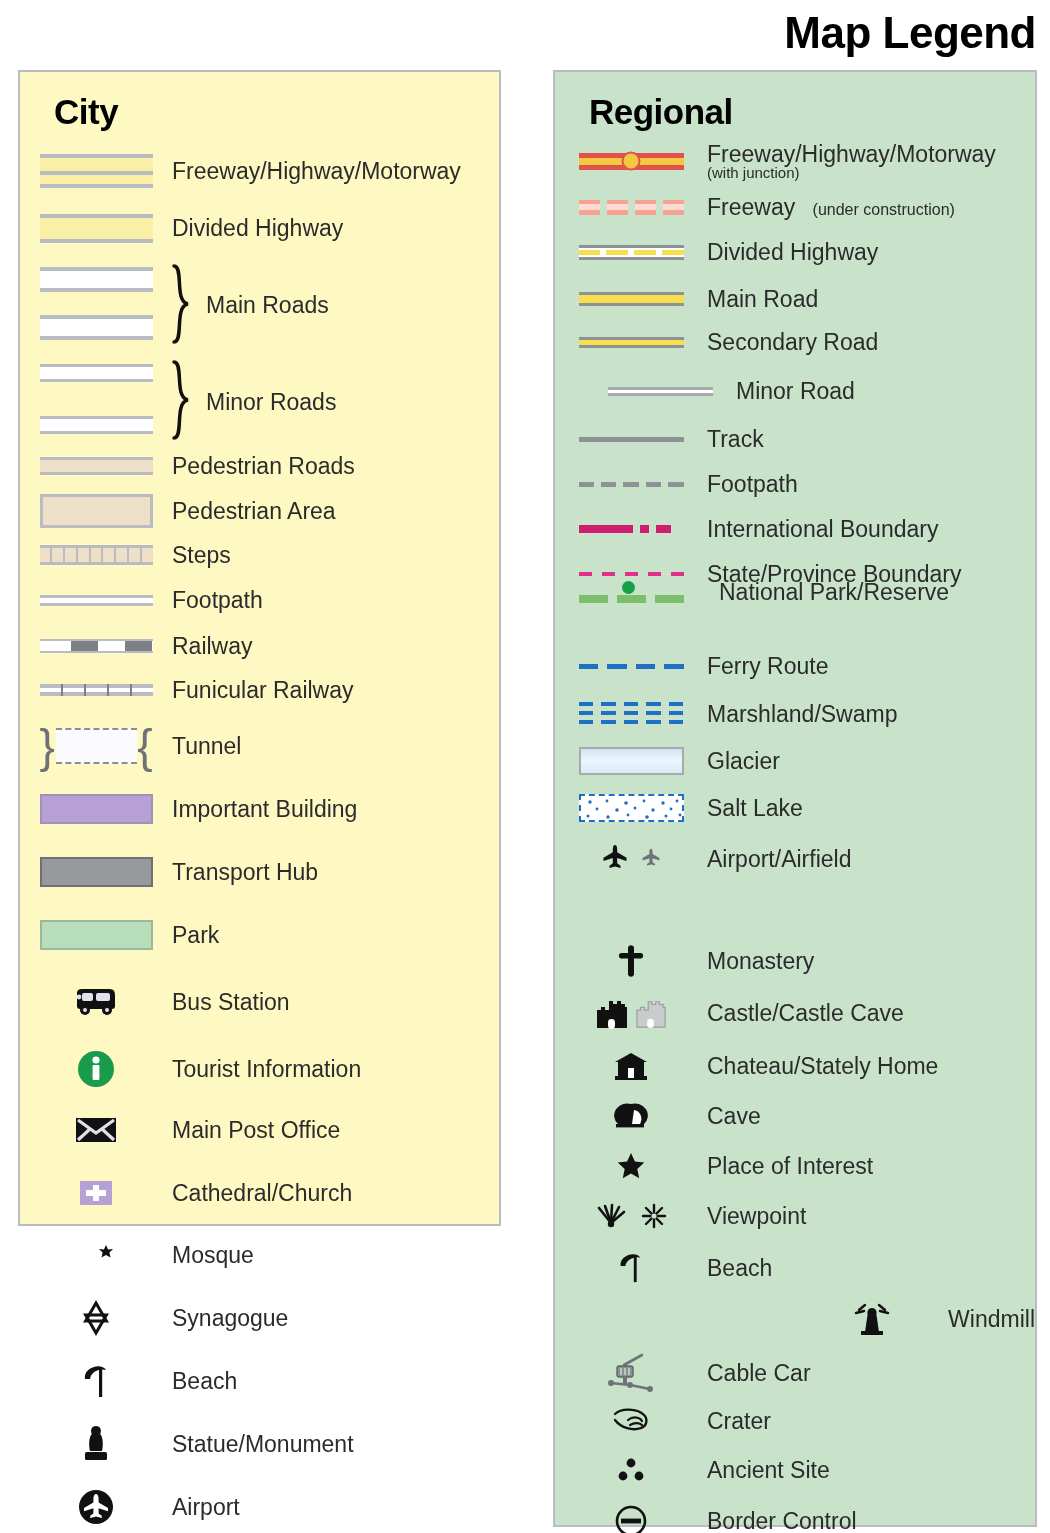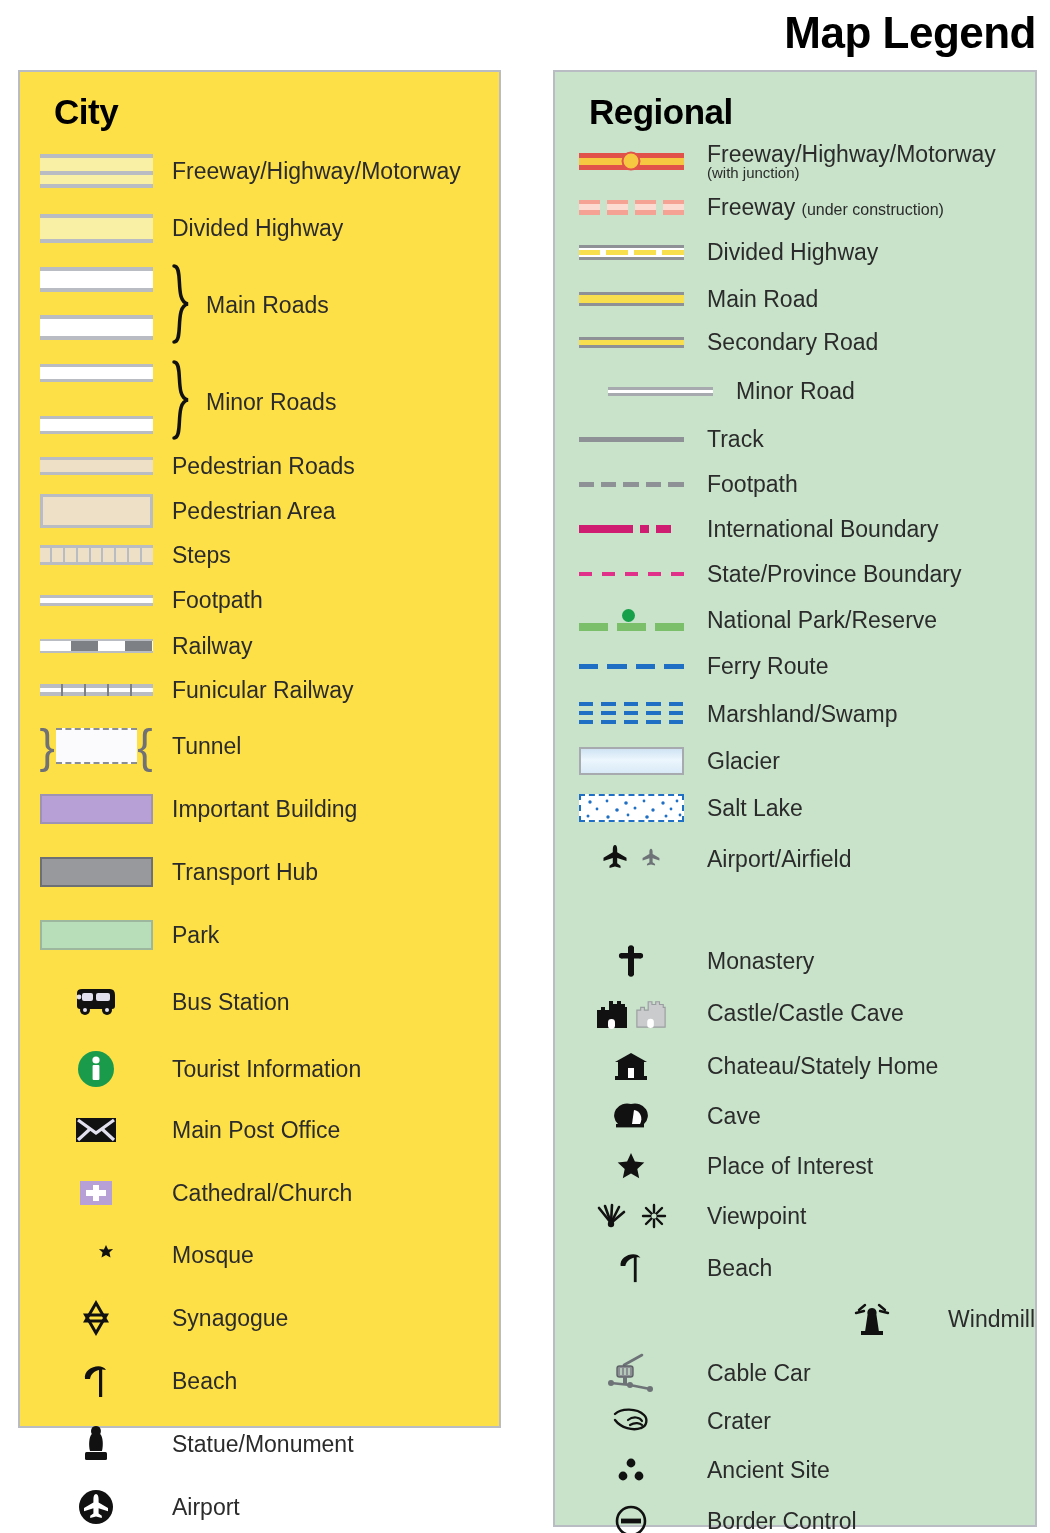--- a/index.html
+++ b/index.html
@@ -14,22 +14,22 @@
     position:absolute; right:14px; top:8px;
     font-size:44px; font-weight:bold; color:#000;
     letter-spacing:-0.5px;
   }
   .panel{
     position:absolute;
     box-sizing:border-box;
     border:2px solid #b9bcc2;
   }
   #panel-city{
-    left:18px; top:70px; width:483px; height:1358px;
-    background:#fde047;
+    left:18px; top:70px; width:483px; height:1156px;
+    background:#fef9c3;
   }
   #panel-regional{
     left:553px; top:70px; width:484px; height:1457px;
     background:#c8e3ca;
   }
   .panel-title{
     font-size:35px; font-weight:bold; color:#000;
     position:absolute; top:20px; left:34px;
     letter-spacing:-0.5px;
   }
@@ -40,21 +40,21 @@
   .sym{
     width:152px; flex:0 0 152px;
     display:flex; align-items:center; justify-content:center;
     position:relative; height:100%;
   }
   .sym-c{ justify-content:center; }
   .lbl{
     font-size:23px; color:#2b2b2b; line-height:1.05;
     white-space:nowrap;
   }
-  .lbl .sub{ font-size:16px; }
+  .lbl .sub{ font-size:16px;margin-left:11px; }
   .lbl .sub2{ display:block; font-size:15px; margin-top:-1px;}
 
   
   .road{ box-sizing:border-box; width:113px; }
   .fw-city{ height:34px; background:#faf0a5; border-top:4px solid #b9bcc2;
             border-bottom:4px solid #b9bcc2; position:relative;}
   .fw-city:after{content:"";position:absolute;left:0;right:0;top:13px;height:4px;background:#b9bcc2;}
   .dh-city{ height:29px; background:#faf0a5; border-top:4px solid #b9bcc2; border-bottom:4px solid #b9bcc2;}
   .mainroad{ height:25px; background:#ffffff; border-top:4px solid #b9bcc2; border-bottom:4px solid #b9bcc2;}
   .minorroad{ height:18px; background:#ffffff; border-top:3px solid #b9bcc2; border-bottom:3px solid #b9bcc2;}
@@ -482,21 +482,21 @@
           <i></i>
           <i></i>
           <i></i>
           <i></i>
           <i></i>
         </div>
     </div>
     <div class="lbl">State/Province Boundary</div>
   </div>
 
-  <div class="row" style="top:537px;height:22px;">
+  <div class="row" style="top:509px;height:22px;gap:12px;">
     <div class="sym">
       <div class="rline r-park">
           <span class="dot"></span>
           <span class="base">
             <i></i>
             <i></i>
             <i></i>
           </span>
         </div>
     </div>

